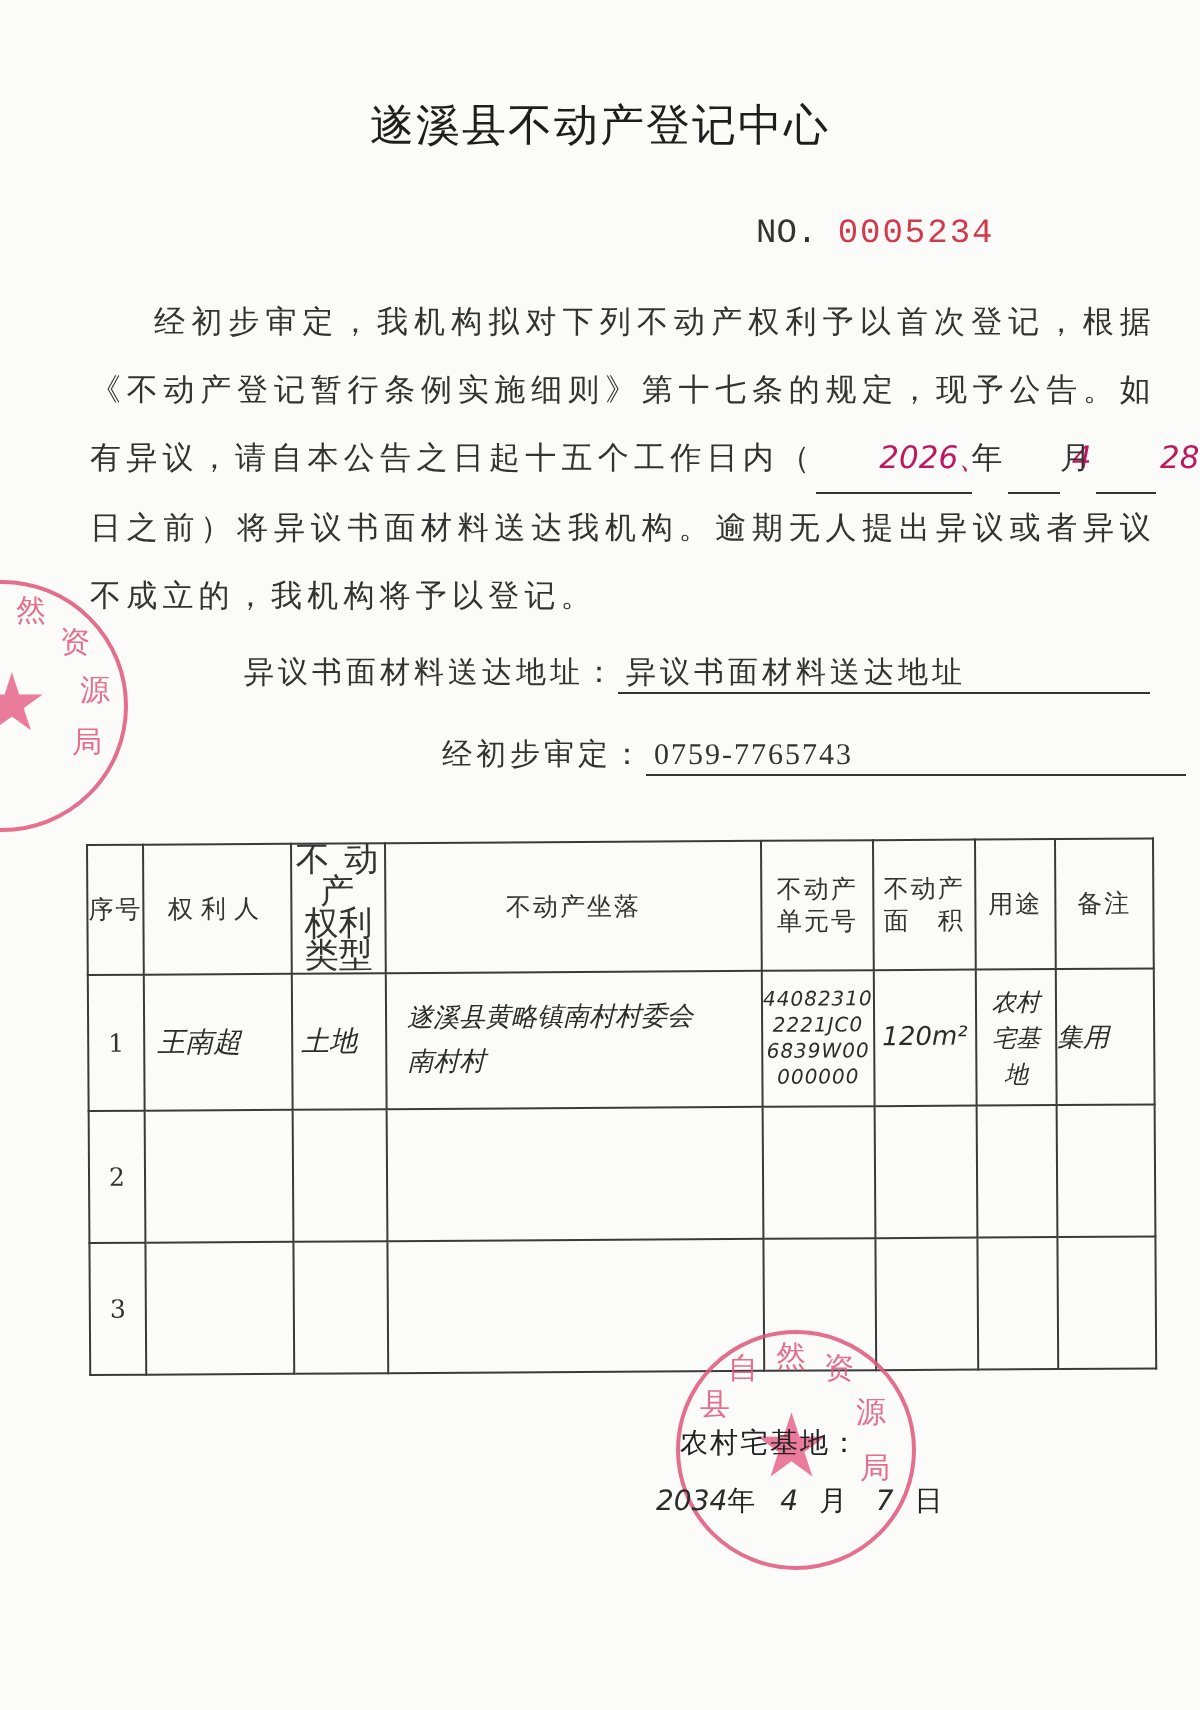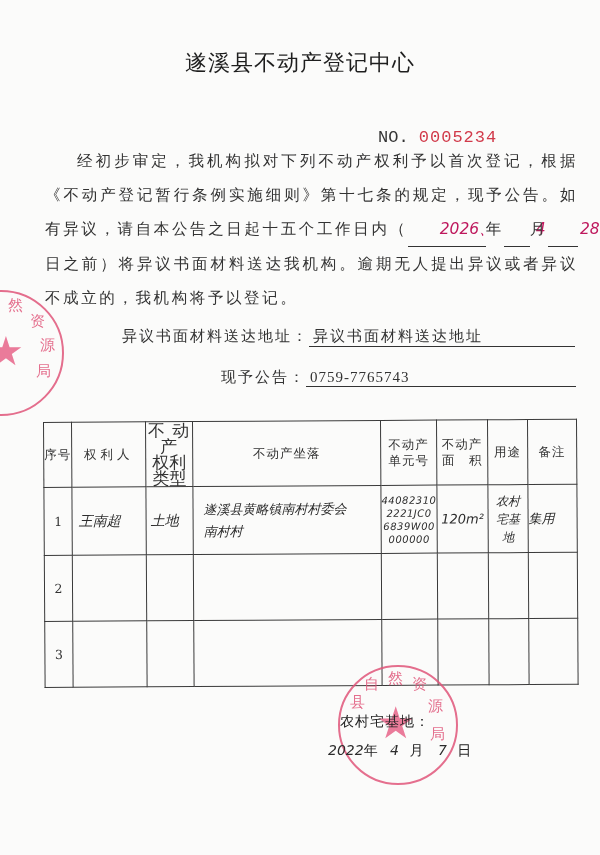--- a/index.html
+++ b/index.html
@@ -1,21 +1,21 @@
 <!DOCTYPE html>
 <html><head>
 <meta charset="utf-8">
 <style>
   html,body{margin:0;padding:0;}
   body{width:600px;height:855px;background:#fbfbfa;position:relative;overflow:hidden;
        font-family:"DejaVu Serif","Liberation Serif",serif;color:#2a2a2a;}
   .abs{position:absolute;}
   .title{left:0;width:600px;top:48px;text-align:center;font-family:"DejaVu Sans","Liberation Sans",sans-serif;
          font-size:22px;letter-spacing:1px;color:#1e1e1e;}
-  .no{left:378px;top:108px;font-family:"Liberation Mono","DejaVu Sans Mono",monospace;font-size:17px;margin-top:20px;}
+  .no{left:378px;top:108px;font-family:"Liberation Mono","DejaVu Sans Mono",monospace;font-size:17px;}
   .no .lbl{color:#333;}
   .no .num{color:#d13a4a;letter-spacing:1px;}
   .para{left:45px;width:533px;top:144px;font-size:15.5px;line-height:34px;letter-spacing:2.6px;color:#333;
         text-align:justify;}
   .para p{margin:0;text-indent:32px;}
   .hand{font-family:"DejaVu Sans",sans-serif;font-style:italic;color:#be185d;border-bottom:1px solid #333;
         display:inline-block;text-align:center;letter-spacing:0;}
   .field-row{font-size:15px;letter-spacing:2px;color:#333;}
   .field-row .val{display:inline-block;border-bottom:1px solid #333;padding-left:4px;letter-spacing:2px;}
   table.reg{position:absolute;left:43px;top:422px;border-collapse:collapse;font-size:12.5px;color:#333;
@@ -53,21 +53,21 @@
 
 <div class="abs para">
   <p><span>经初步审定，我机构拟对下列不动产权利予以首次登记，根据《不动产登记暂行条例实施细则》第十七条的规定，现予公告。如有异议，请自本公告之日起十五个工作日内（</span><span class="hand" style="width:78px;">2026、</span><span>年</span><span class="hand" style="width:26px;">4</span><span>月</span><span class="hand" style="width:30px;">28</span><span>日之前）将异议书面材料送达我机构。逾期无人提出异议或者异议不成立的，我机构将予以登记。</span></p>
 </div>
 
 <div class="abs field-row" style="left:122px;top:327px;">
   <span>异议书面材料送达地址：</span><span class="val" style="width:262px;">异议书面材料送达地址</span>
 </div>
 
 <div class="abs field-row" style="left:221px;top:368px;">
-  <span>现予公告：</span><span class="val" style="width:266px;font-family:Liberation Serif, serif;letter-spacing:1px;">0759-7765743</span>
+  <span>经初步审定：</span><span class="val" style="width:266px;font-family:Liberation Serif, serif;letter-spacing:1px;">0759-7765743</span>
 </div>
 
 <table class="reg">
   <colgroup>
     <col style="width:28px">
       <col style="width:74px">
       <col style="width:47px">
       <col style="width:188px">
     <col style="width:52px">
       <col style="width:51px">
@@ -138,18 +138,18 @@
   <span class="ch" style="left:24px;top:8px;">自</span>
   <span class="ch" style="left:48px;top:2px;">然</span>
   <span class="ch" style="left:72px;top:8px;">资</span>
   <span class="ch" style="left:88px;top:30px;">源</span>
   <span class="ch" style="left:90px;top:58px;">局</span>
 </div>
 
 <div class="abs sign">农村宅基地：</div>
 
 <div class="abs date">
-  <span class="hw">2022</span><span>年</span>
+  <span class="hw">2034</span><span>年</span>
   <span class="hw" style="margin-left:8px;">4</span>
   <span style="margin-left:6px;">月</span>
   <span class="hw" style="margin-left:10px;">7</span>
   <span style="margin-left:6px;">日</span>
 </div>
 
 </body></html>

